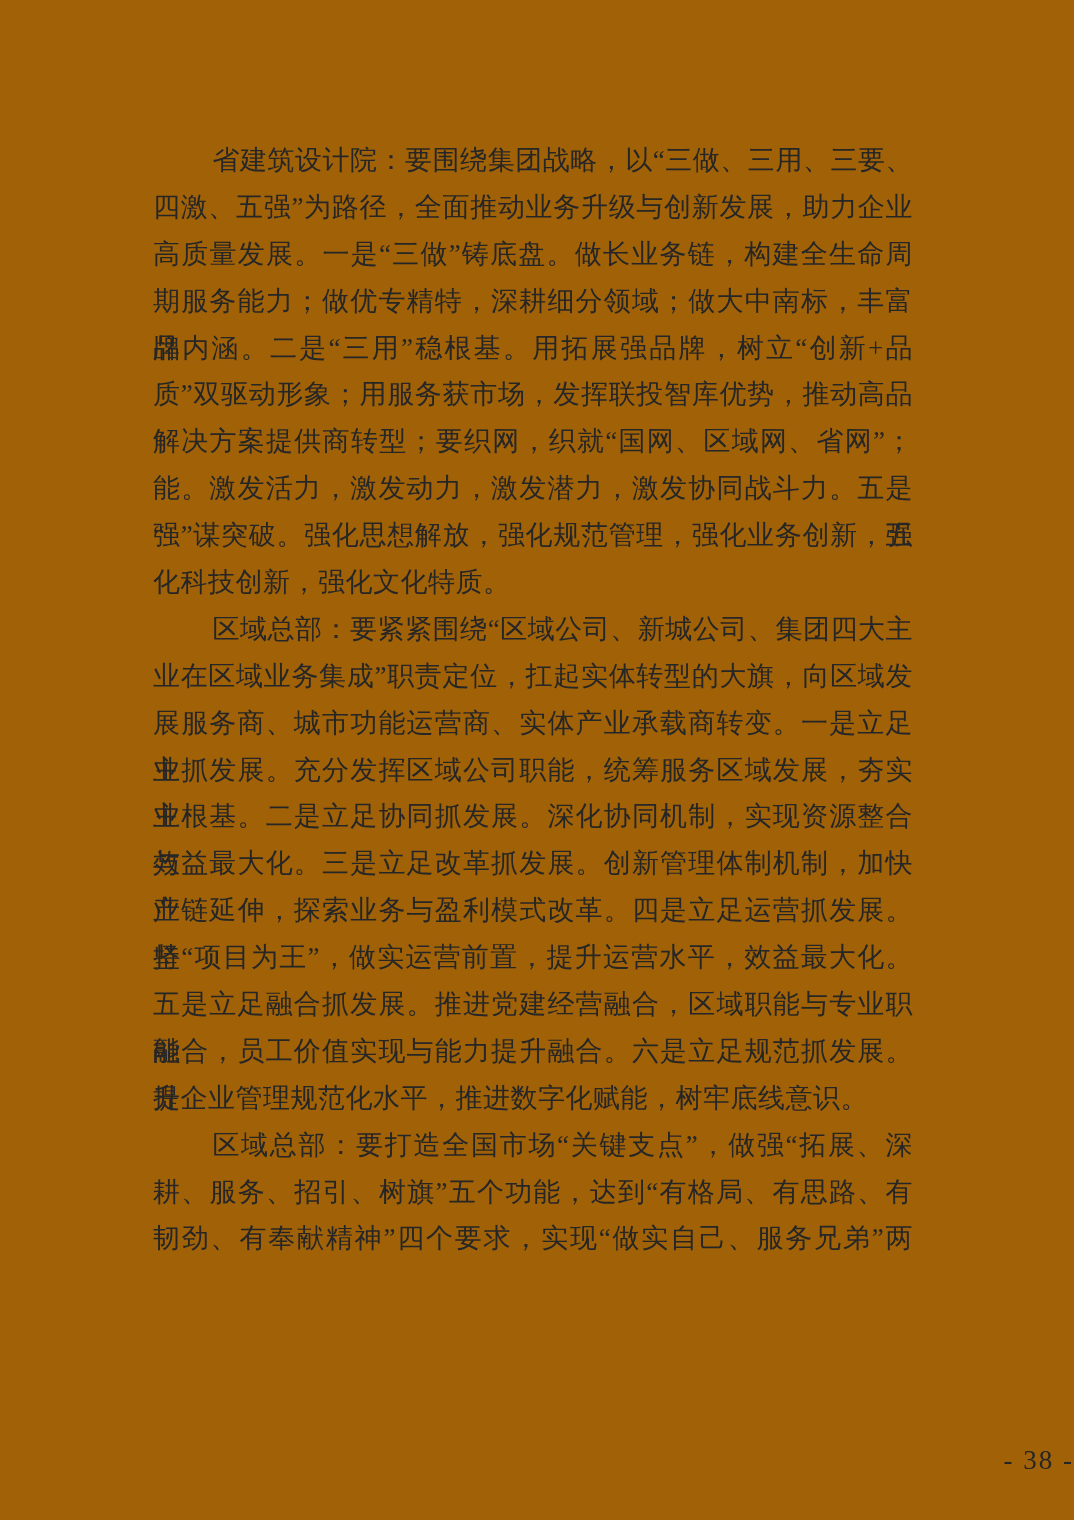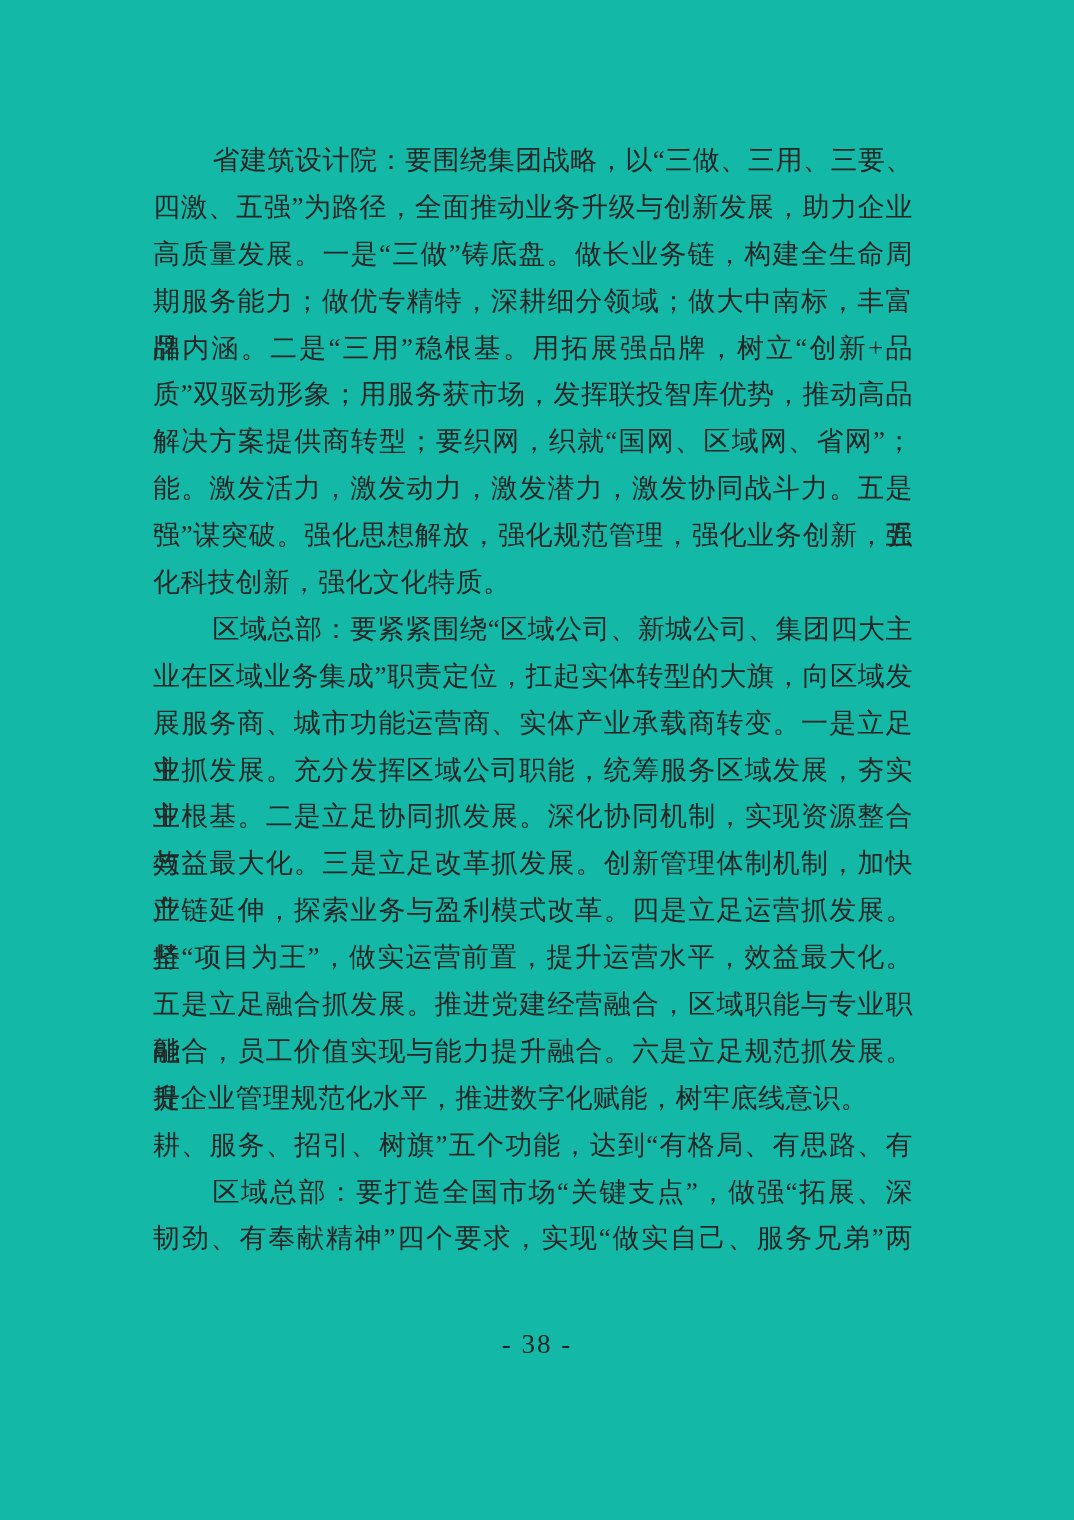--- a/index.html
+++ b/index.html
@@ -11,21 +11,21 @@
     height: 1520px;
     background: #ffffff;
     font-family: "Liberation Serif", serif;
     color: #262626;
     position: relative;
     overflow: hidden;
   }
   .page {
     position: absolute;
     inset: 0;
-    background: #14b8a6;
+    background: #a16207;
   }
   .text-block {
     position: absolute;
     left: 153px;
     top: 137px;
     width: 760px;
   }
   .line {
     font-size: 27px;
     height: 46.9px;
@@ -39,24 +39,24 @@
   }
   .line.indent {
     text-indent: 2.2em;
   }
   .line.short {
     text-align-last: left;
     -moz-text-align-last: left;
   }
   .footer {
     position: absolute;
-    top: 1324px;
+    top: 1440px;
     left: 0;
     width: 100%;
-    text-align: center;
+    text-align: right;
     font-size: 27px;
     line-height: 40px;
     letter-spacing: 2px;
     color: #262626;
   }
 </style>
 </head>
 <body>
 
 <div class="page">
@@ -83,21 +83,21 @@
       <div class="line">业根基。二是立足协同抓发展。深化协同机制，实现资源整合与</div>
       <div class="line">效益最大化。三是立足改革抓发展。创新管理体制机制，加快产</div>
       <div class="line">业链延伸，探索业务与盈利模式改革。四是立足运营抓发展。坚</div>
       <div class="line">持“项目为王”，做实运营前置，提升运营水平，效益最大化。</div>
       <div class="line">五是立足融合抓发展。推进党建经营融合，区域职能与专业职能</div>
       <div class="line">融合，员工价值实现与能力提升融合。六是立足规范抓发展。提</div>
       <div class="line short">升企业管理规范化水平，推进数字化赋能，树牢底线意识。</div>
     </section>
 
     <section>
+      <div class="line indent">区域总部：要打造全国市场“关键支点”，做强“拓展、深</div>
       <div class="line">耕、服务、招引、树旗”五个功能，达到“有格局、有思路、有</div>
-      <div class="line indent">区域总部：要打造全国市场“关键支点”，做强“拓展、深</div>
       <div class="line">韧劲、有奉献精神”四个要求，实现“做实自己、服务兄弟”两</div>
     </section>
 
   </div>
 
   <div class="footer">- 38 -</div>
 </div>
 
 </body></html>

